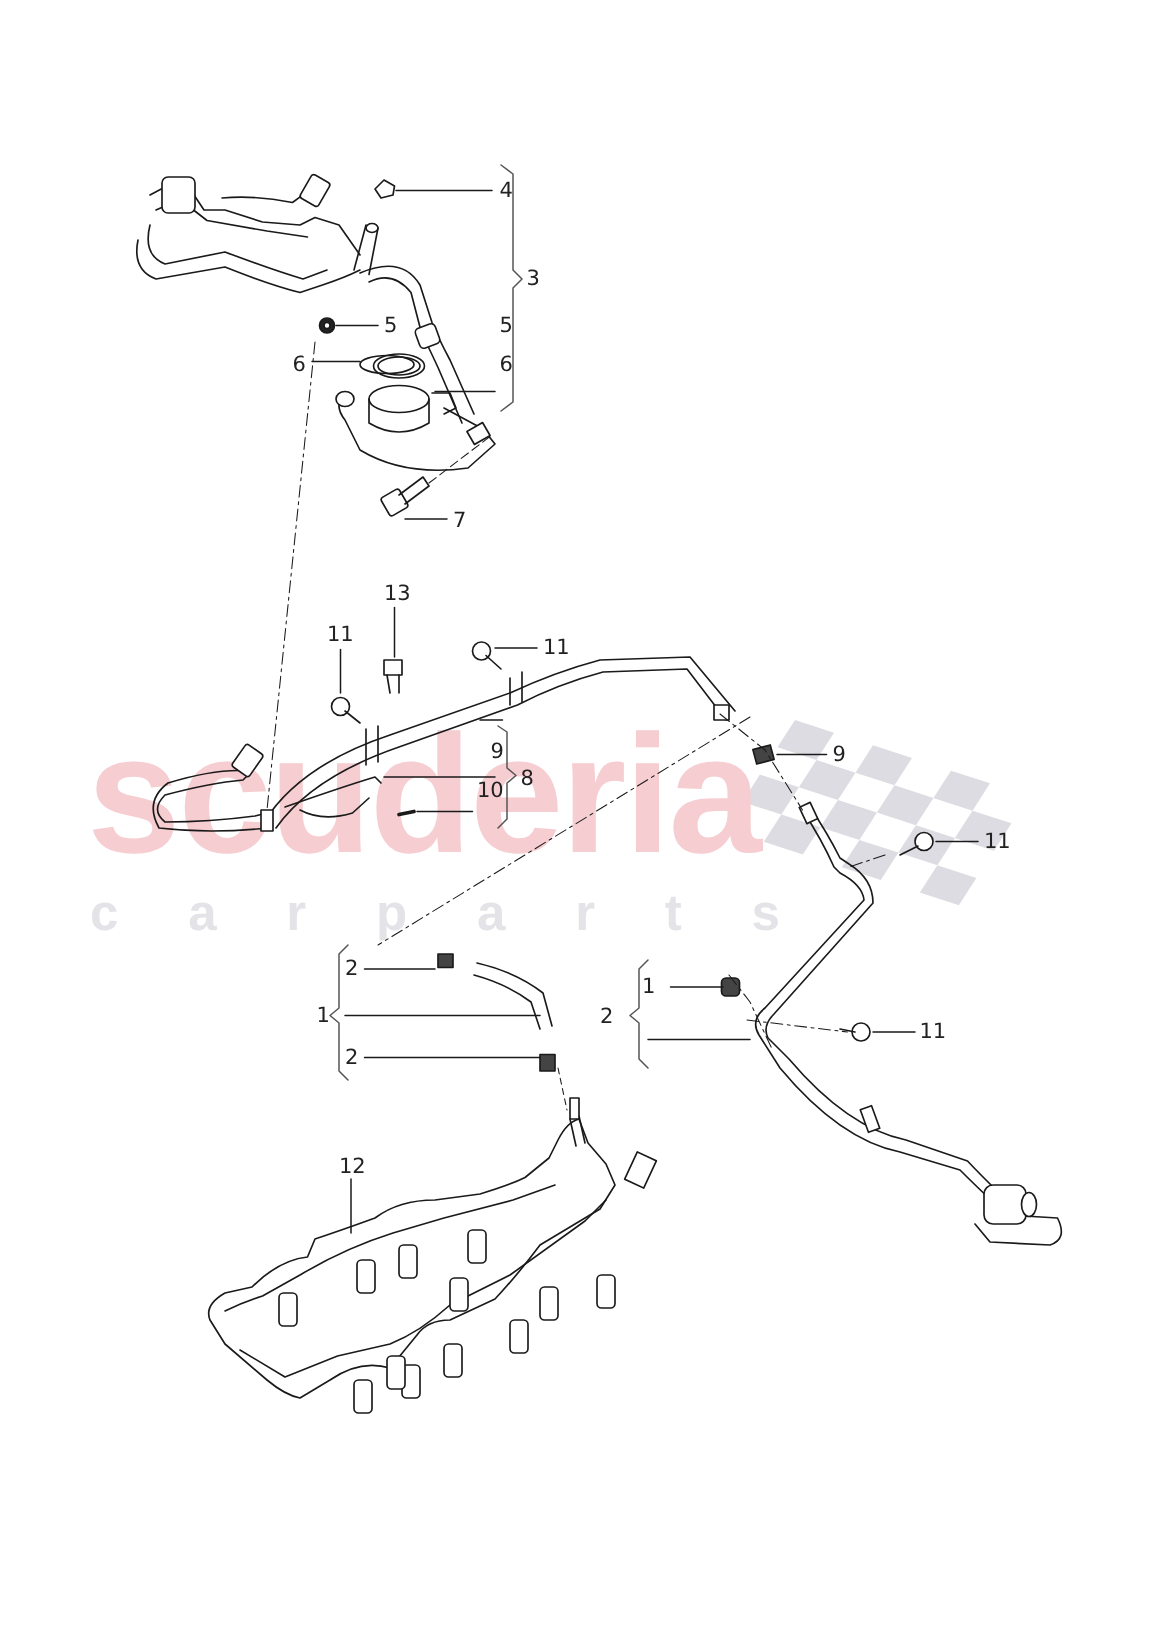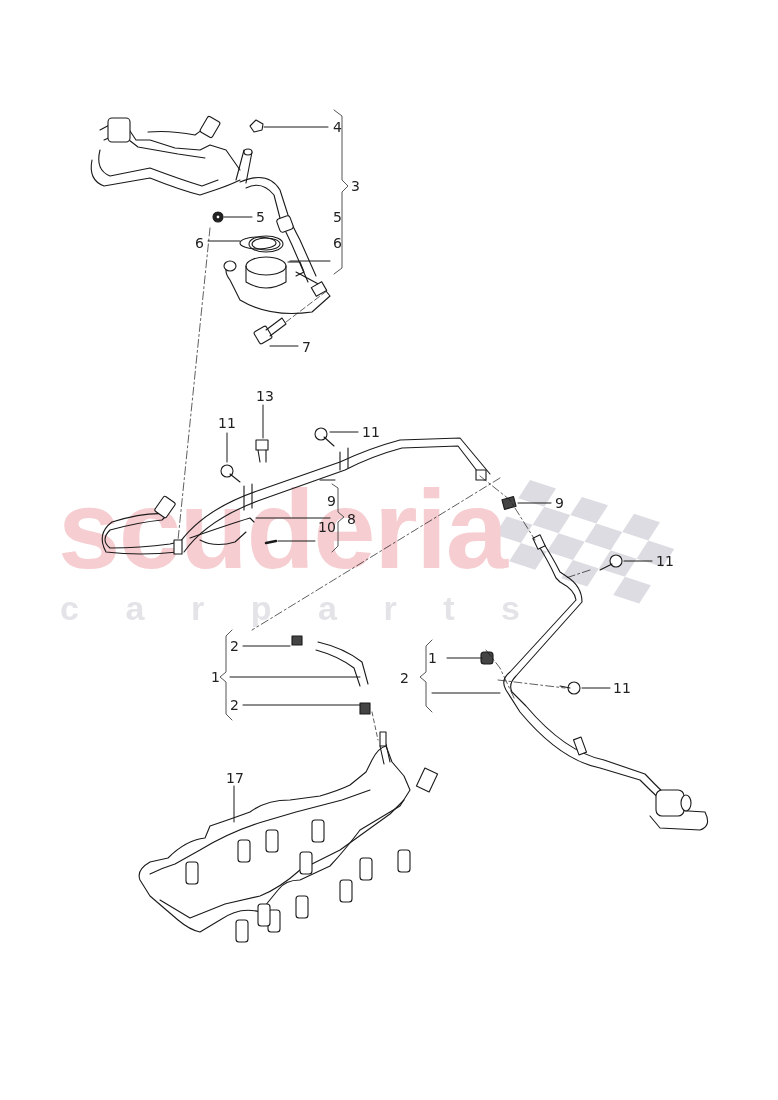--- a/index.html
+++ b/index.html
@@ -213,14 +213,14 @@
   <span class="lbl" style="left:347px;top:512px">8</span>
   <span class="lbl" style="left:318px;top:520px">10</span>
   <span class="lbl" style="left:555px;top:496px">9</span>
   <span class="lbl" style="left:656px;top:554px">11</span>
   <span class="lbl" style="left:230px;top:639px">2</span>
   <span class="lbl" style="left:211px;top:670px">1</span>
   <span class="lbl" style="left:230px;top:698px">2</span>
   <span class="lbl" style="left:428px;top:651px">1</span>
   <span class="lbl" style="left:400px;top:671px">2</span>
   <span class="lbl" style="left:613px;top:681px">11</span>
-  <span class="lbl" style="left:226px;top:771px">17</span>
+  <span class="lbl" style="left:226px;top:771px">12</span>
 </div>
 
 </body></html>

